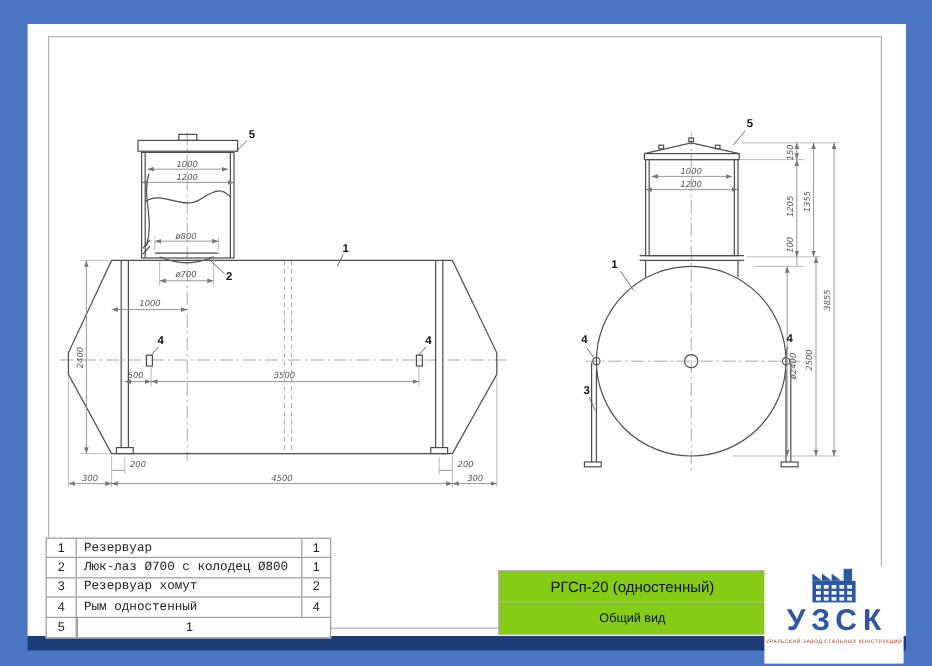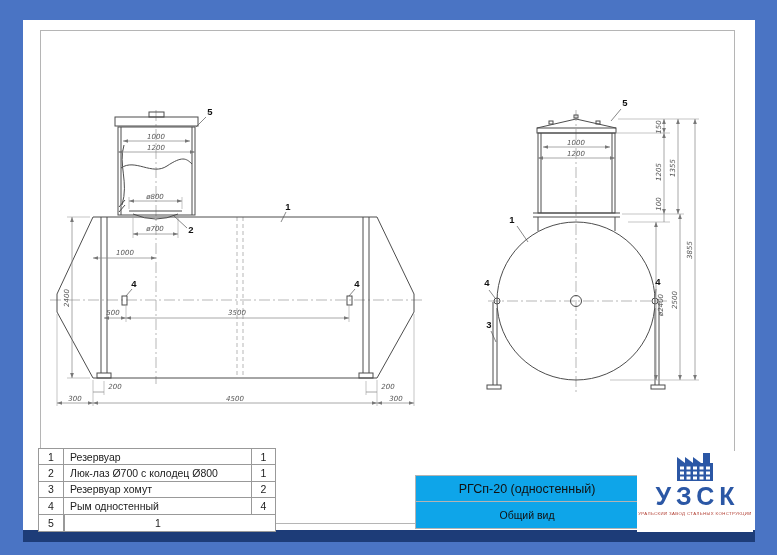--- a/index.html
+++ b/index.html
@@ -20,30 +20,30 @@
   .dimtext{font:italic 7px "DejaVu Sans",sans-serif;fill:#555;text-anchor:middle;}
   .lbl{font:bold 9.5px "Liberation Sans",sans-serif;fill:#111;text-anchor:middle;}
   
   .parts-table{position:absolute;left:38px;top:448px;width:236px;height:82px;background:#fff;
                border:1px solid #999;display:grid;grid-template-rows:repeat(5,1fr);
                font-size:10.5px;color:#222;}
   .pt-row{display:grid;grid-template-columns:25px 1fr 24px;border-bottom:1px solid #999;}
   .pt-row:last-child{border-bottom:none;}
   .pt-num,.pt-qty{display:flex;align-items:center;justify-content:center;border-right:1px solid #999;}
   .pt-qty{border-right:none;border-left:1px solid #999;}
-  .pt-name{display:flex;align-items:center;padding-left:6px;border-right:none;}
+  .pt-name{display:flex;align-items:center;padding-left:6px;border-right:none;font-family:Liberation Mono, monospace;}
   
-  .title-block{position:absolute;left:415px;top:475px;width:222px;height:52px;background:#0ea5e9;
+  .title-block{position:absolute;left:415px;top:475px;width:222px;height:52px;background:#84cc16;
                border:1px solid #b3b3b3;display:flex;flex-direction:column;color:#111;}
   .tb-model{flex:0 0 25px;border-bottom:1px solid #b3b3b3;display:flex;align-items:center;
             justify-content:center;font-size:12.5px;}
   .tb-view{flex:1;display:flex;align-items:center;justify-content:center;font-size:10.5px;}
   .tb-bg{position:absolute;left:415px;top:462px;width:230px;height:66px;background:#fff;}
   
-  .logo-box{position:absolute;left:637px;top:451px;width:116px;height:81px;background:#fff;
+  .logo-box{position:absolute;left:637px;top:472px;width:116px;height:81px;background:#fff;
             display:flex;flex-direction:column;align-items:center;}
   .logo-abbr{font-size:25px;font-weight:900;letter-spacing:5px;color:#2b57a5;line-height:1;
              margin-top:1px;text-indent:5px;}
   .logo-tagline{font-size:4.3px;letter-spacing:.4px;color:#b03a2e;margin-top:2px;white-space:nowrap;}
 </style>
 </head>
 <body>
 
 <div class="canvas">
   <div class="page"></div>

